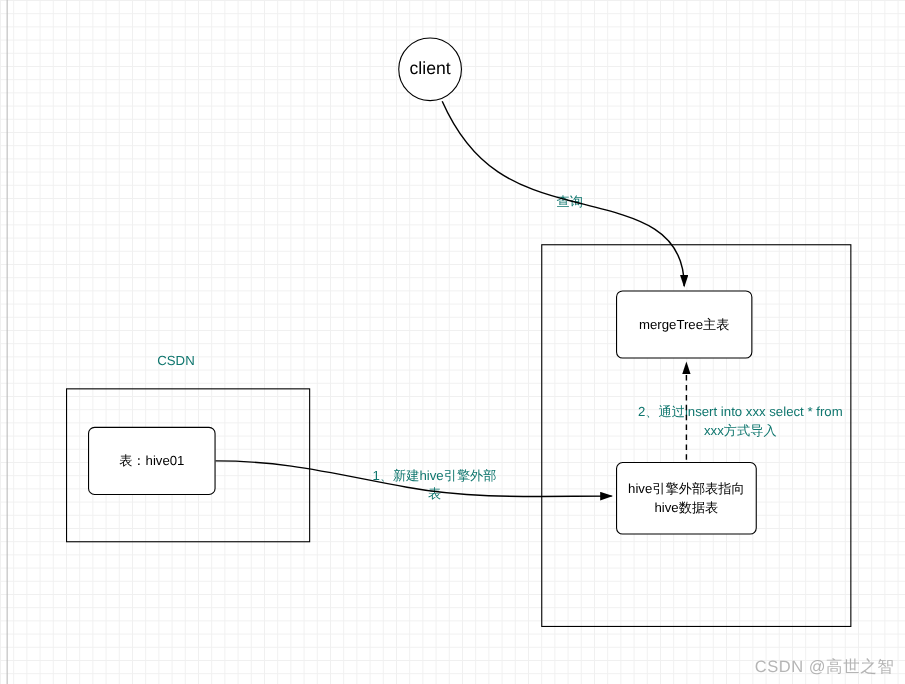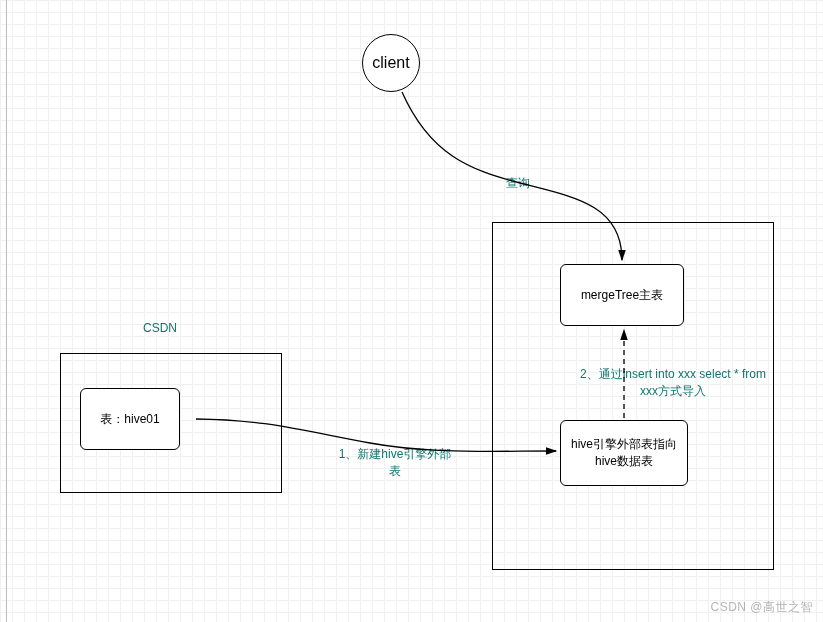--- a/index.html
+++ b/index.html
@@ -56,21 +56,21 @@
       font-size: 12px;
       color: #0f766e;
       text-align: center;
       line-height: 1.4;
       background: rgba(255,255,255,0.0);
     }
     .watermark {
       position: absolute;
       right: 10px;
       bottom: 6px;
-      font-size: 12px;
+      font-size: 15px;
       color: rgba(120,120,120,0.55);
       letter-spacing: 0.5px;
       margin-top: 44px;
     }
     svg.edges {
       position: absolute;
       inset: 0;
       width: 823px;
       height: 622px;
       pointer-events: none;
@@ -82,37 +82,37 @@
 <div class="grid"></div>
 
 <div class="canvas">
 
   <div class="circle" style="left:362px; top:34px; width:58px; height:58px;">
     <span>client</span>
   </div>
 
   <div class="label" style="left:140px; top:320px; width:40px;">CSDN</div>
   <div class="container-box" style="left:60px; top:353px; width:222px; height:140px;"></div>
-  <div class="node" style="left:80px; top:388px; width:100px; height:62px;justify-content:center;">
+  <div class="node" style="left:80px; top:388px; width:116px; height:62px;justify-content:center;">
     <span>表：hive01</span>
   </div>
 
   <div class="container-box" style="left:492px; top:222px; width:282px; height:348px;"></div>
 
   <div class="node" style="left:560px; top:420px; width:128px; height:66px;">
     <span>hive引擎外部表指向hive数据表</span>
   </div>
 
   <div class="node" style="left:560px; top:264px; width:124px; height:62px;">
     <span>mergeTree主表</span>
   </div>
 
   <div class="label" style="left:498px; top:175px; width:40px;">查询</div>
 
-  <div class="label" style="left:302px; top:446px; width:150px;padding-left:36px;">1、新建hive引擎外部表</div>
+  <div class="label" style="left:302px; top:424px; width:150px;padding-left:36px;">1、新建hive引擎外部表</div>
 
   <div class="label" style="left:532px; top:366px; width:190px;margin-left:46px;">2、通过insert into xxx select * from xxx方式导入</div>
 
   <svg class="edges">
     <defs>
       <marker id="arrow" markerWidth="10" markerHeight="10" refX="8" refY="3" orient="auto" markerUnits="strokeWidth">
         <path d="M0,0 L0,6 L9,3 z" fill="#000"></path>
       </marker>
       <marker id="arrow-dashed" markerWidth="10" markerHeight="10" refX="8" refY="3" orient="auto" markerUnits="strokeWidth">
         <path d="M0,0 L0,6 L9,3 z" fill="#000"></path>

